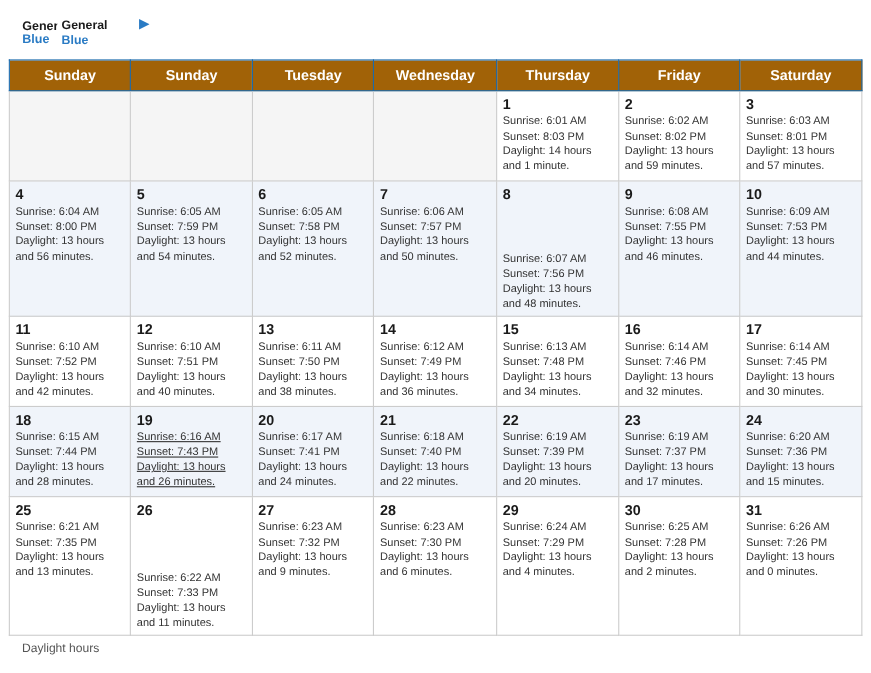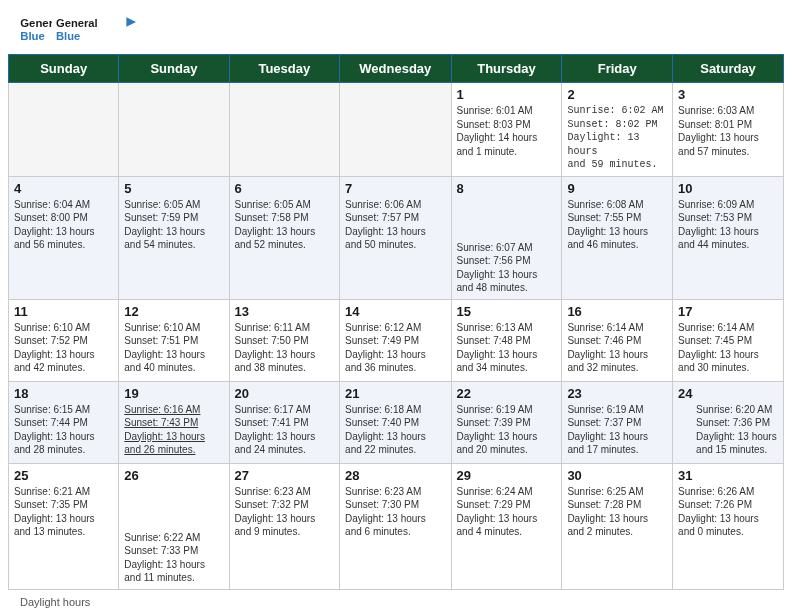--- a/index.html
+++ b/index.html
@@ -41,21 +41,21 @@
     
     .calendar {
       width: 100%;
       border-collapse: collapse;
       margin: 0 8px;
       width: calc(100% - 16px);
       margin-left: 8px;
     }
     
     .calendar th {
-      background: #14532d;
+      background: #a16207;
       color: #fff;
       text-align: center;
       padding: 6px 4px;
       font-size: 13px;
       font-weight: bold;
       border: 1px solid #1a6aad;
     }
     
     .calendar td {
       border: 1px solid #ccc;
@@ -138,21 +138,21 @@
         <td class="empty"></td>
         <td>
           <span class="day-num">1</span>
           <div class="day-info" style="white-space: pre-line;">Sunrise: 6:01 AM
 Sunset: 8:03 PM
 Daylight: 14 hours
 and 1 minute.</div>
         </td>
         <td>
           <span class="day-num">2</span>
-          <div class="day-info" style="white-space: pre-line; font-family: Liberation Mono, monospace;">Sunrise: 6:02 AM
+          <div class="day-info" style="white-space: pre-line;">Sunrise: 6:02 AM
 Sunset: 8:02 PM
 Daylight: 13 hours
 and 59 minutes.</div>
         </td>
         <td>
           <span class="day-num">3</span>
           <div class="day-info" style="white-space: pre-line;">Sunrise: 6:03 AM
 Sunset: 8:01 PM
 Daylight: 13 hours
 and 57 minutes.</div>
@@ -298,21 +298,21 @@
         </td>
         <td>
           <span class="day-num">23</span>
           <div class="day-info" style="white-space: pre-line;">Sunrise: 6:19 AM
 Sunset: 7:37 PM
 Daylight: 13 hours
 and 17 minutes.</div>
         </td>
         <td>
           <span class="day-num">24</span>
-          <div class="day-info" style="white-space: pre-line; margin-left: 18px;">Sunrise: 6:20 AM
+          <div class="day-info" style="white-space: pre-line;">Sunrise: 6:20 AM
 Sunset: 7:36 PM
 Daylight: 13 hours
 and 15 minutes.</div>
         </td>
       </tr>
       <tr>
         <td>
           <span class="day-num">25</span>
           <div class="day-info" style="white-space: pre-line;">Sunrise: 6:21 AM
 Sunset: 7:35 PM

